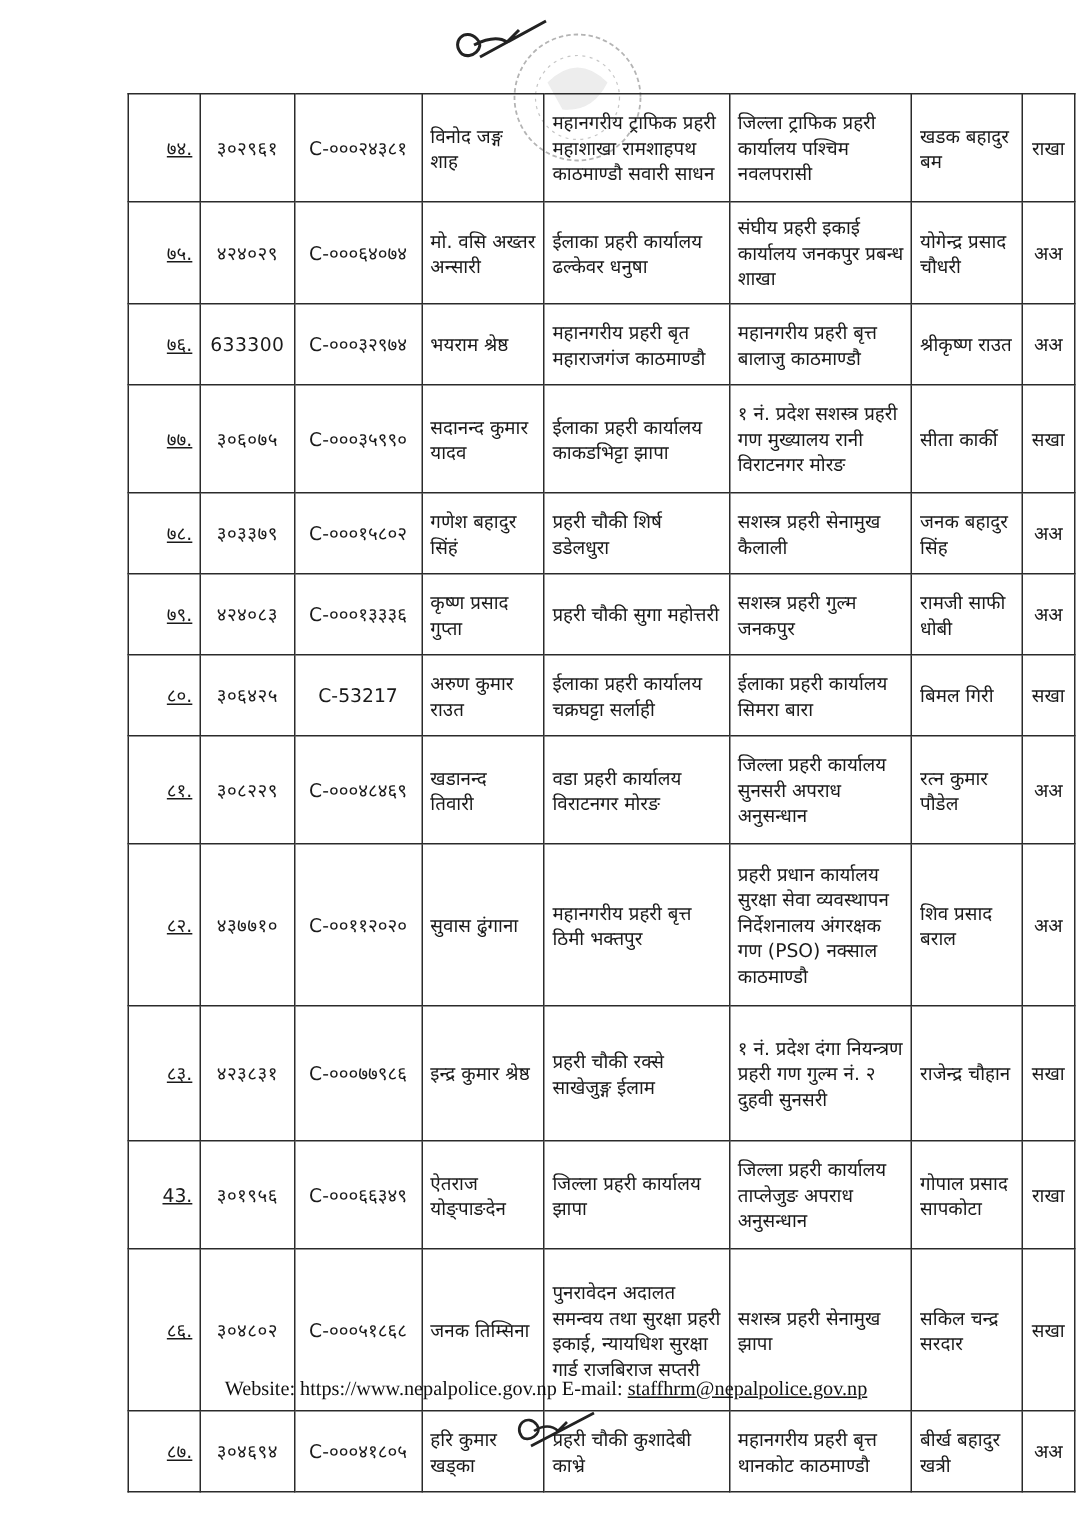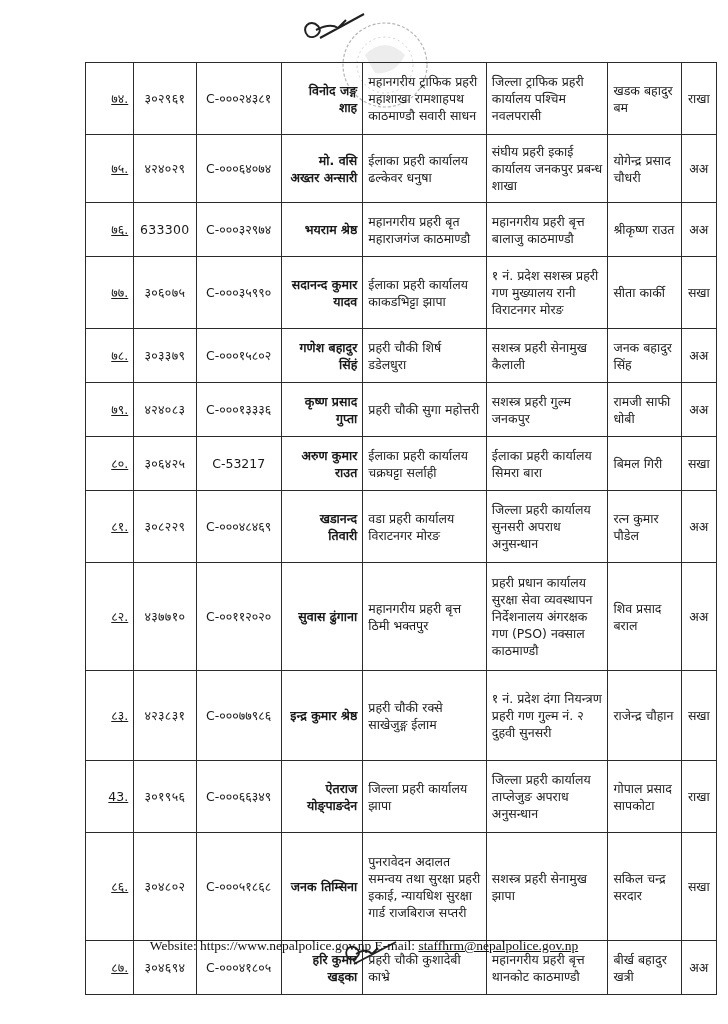--- a/index.html
+++ b/index.html
@@ -5,26 +5,26 @@
   html, body { margin: 0; padding: 0; background: #ffffff; }
   body { width: 728px; height: 1024px; position: relative; overflow: hidden; font-family: "DejaVu Sans", "Liberation Sans", sans-serif; color: #1a1a1a; }
   .page { position: absolute; left: 0; top: 0; width: 728px; height: 1024px; }
   .sig-top { position: absolute; left: 298px; top: 8px; width: 70px; height: 40px; }
   .stamp { position: absolute; left: 325px; top: 15px; width: 120px; height: 110px; opacity: 0.55; }
   table.roster { position: absolute; left: 85px; top: 62px; width: 632px; border-collapse: collapse; table-layout: fixed; }
   table.roster td { border: 1.3px solid #2b2b2b; padding: 2px 5px; font-size: 12.5px; line-height: 17px; vertical-align: middle; }
   td.sn { width: 37px; text-align: right; font-size: 11.5px; text-decoration: underline; }
   td.id { width: 51px; text-align: center; font-size: 10.5px; letter-spacing: 0.3px; }
   td.code { width: 74px; text-align: center; font-size: 10.5px; }
-  td.name { width: 70px; font-weight: bold; font-size: 13px; text-align: right; }
+  td.name { width: 70px; font-weight: normal; font-size: 13px; }
   td.from { width: 112px; }
   td.to { width: 110px; }
   td.spouse { width: 62px; }
   td.cat { width: 24px; text-align: center; padding: 2px 2px; }
-  .footer { position: absolute; left: 0; width: 728px; top: 938px; text-align: center; font-family: "Liberation Serif", serif; font-size: 13.5px; color: #111; }
+  .footer { position: absolute; left: 0; width: 728px; top: 918px; text-align: center; font-family: "Liberation Serif", serif; font-size: 13.5px; color: #111; }
   .footer .email { text-decoration: underline; }
   .sig-bottom { position: absolute; left: 340px; top: 938px; width: 60px; height: 30px; }
 </style>
 </head>
 <body>
 
 <div class="page">
 
   <svg class="sig-top" viewBox="0 0 70 40">
     <path d="M10 28 C2 20, 12 10, 20 18 C26 24, 16 32, 10 28 Z M18 22 C26 18, 34 16, 40 20 L48 12 M22 30 L66 6" fill="none" stroke="#222" stroke-width="2"></path>

